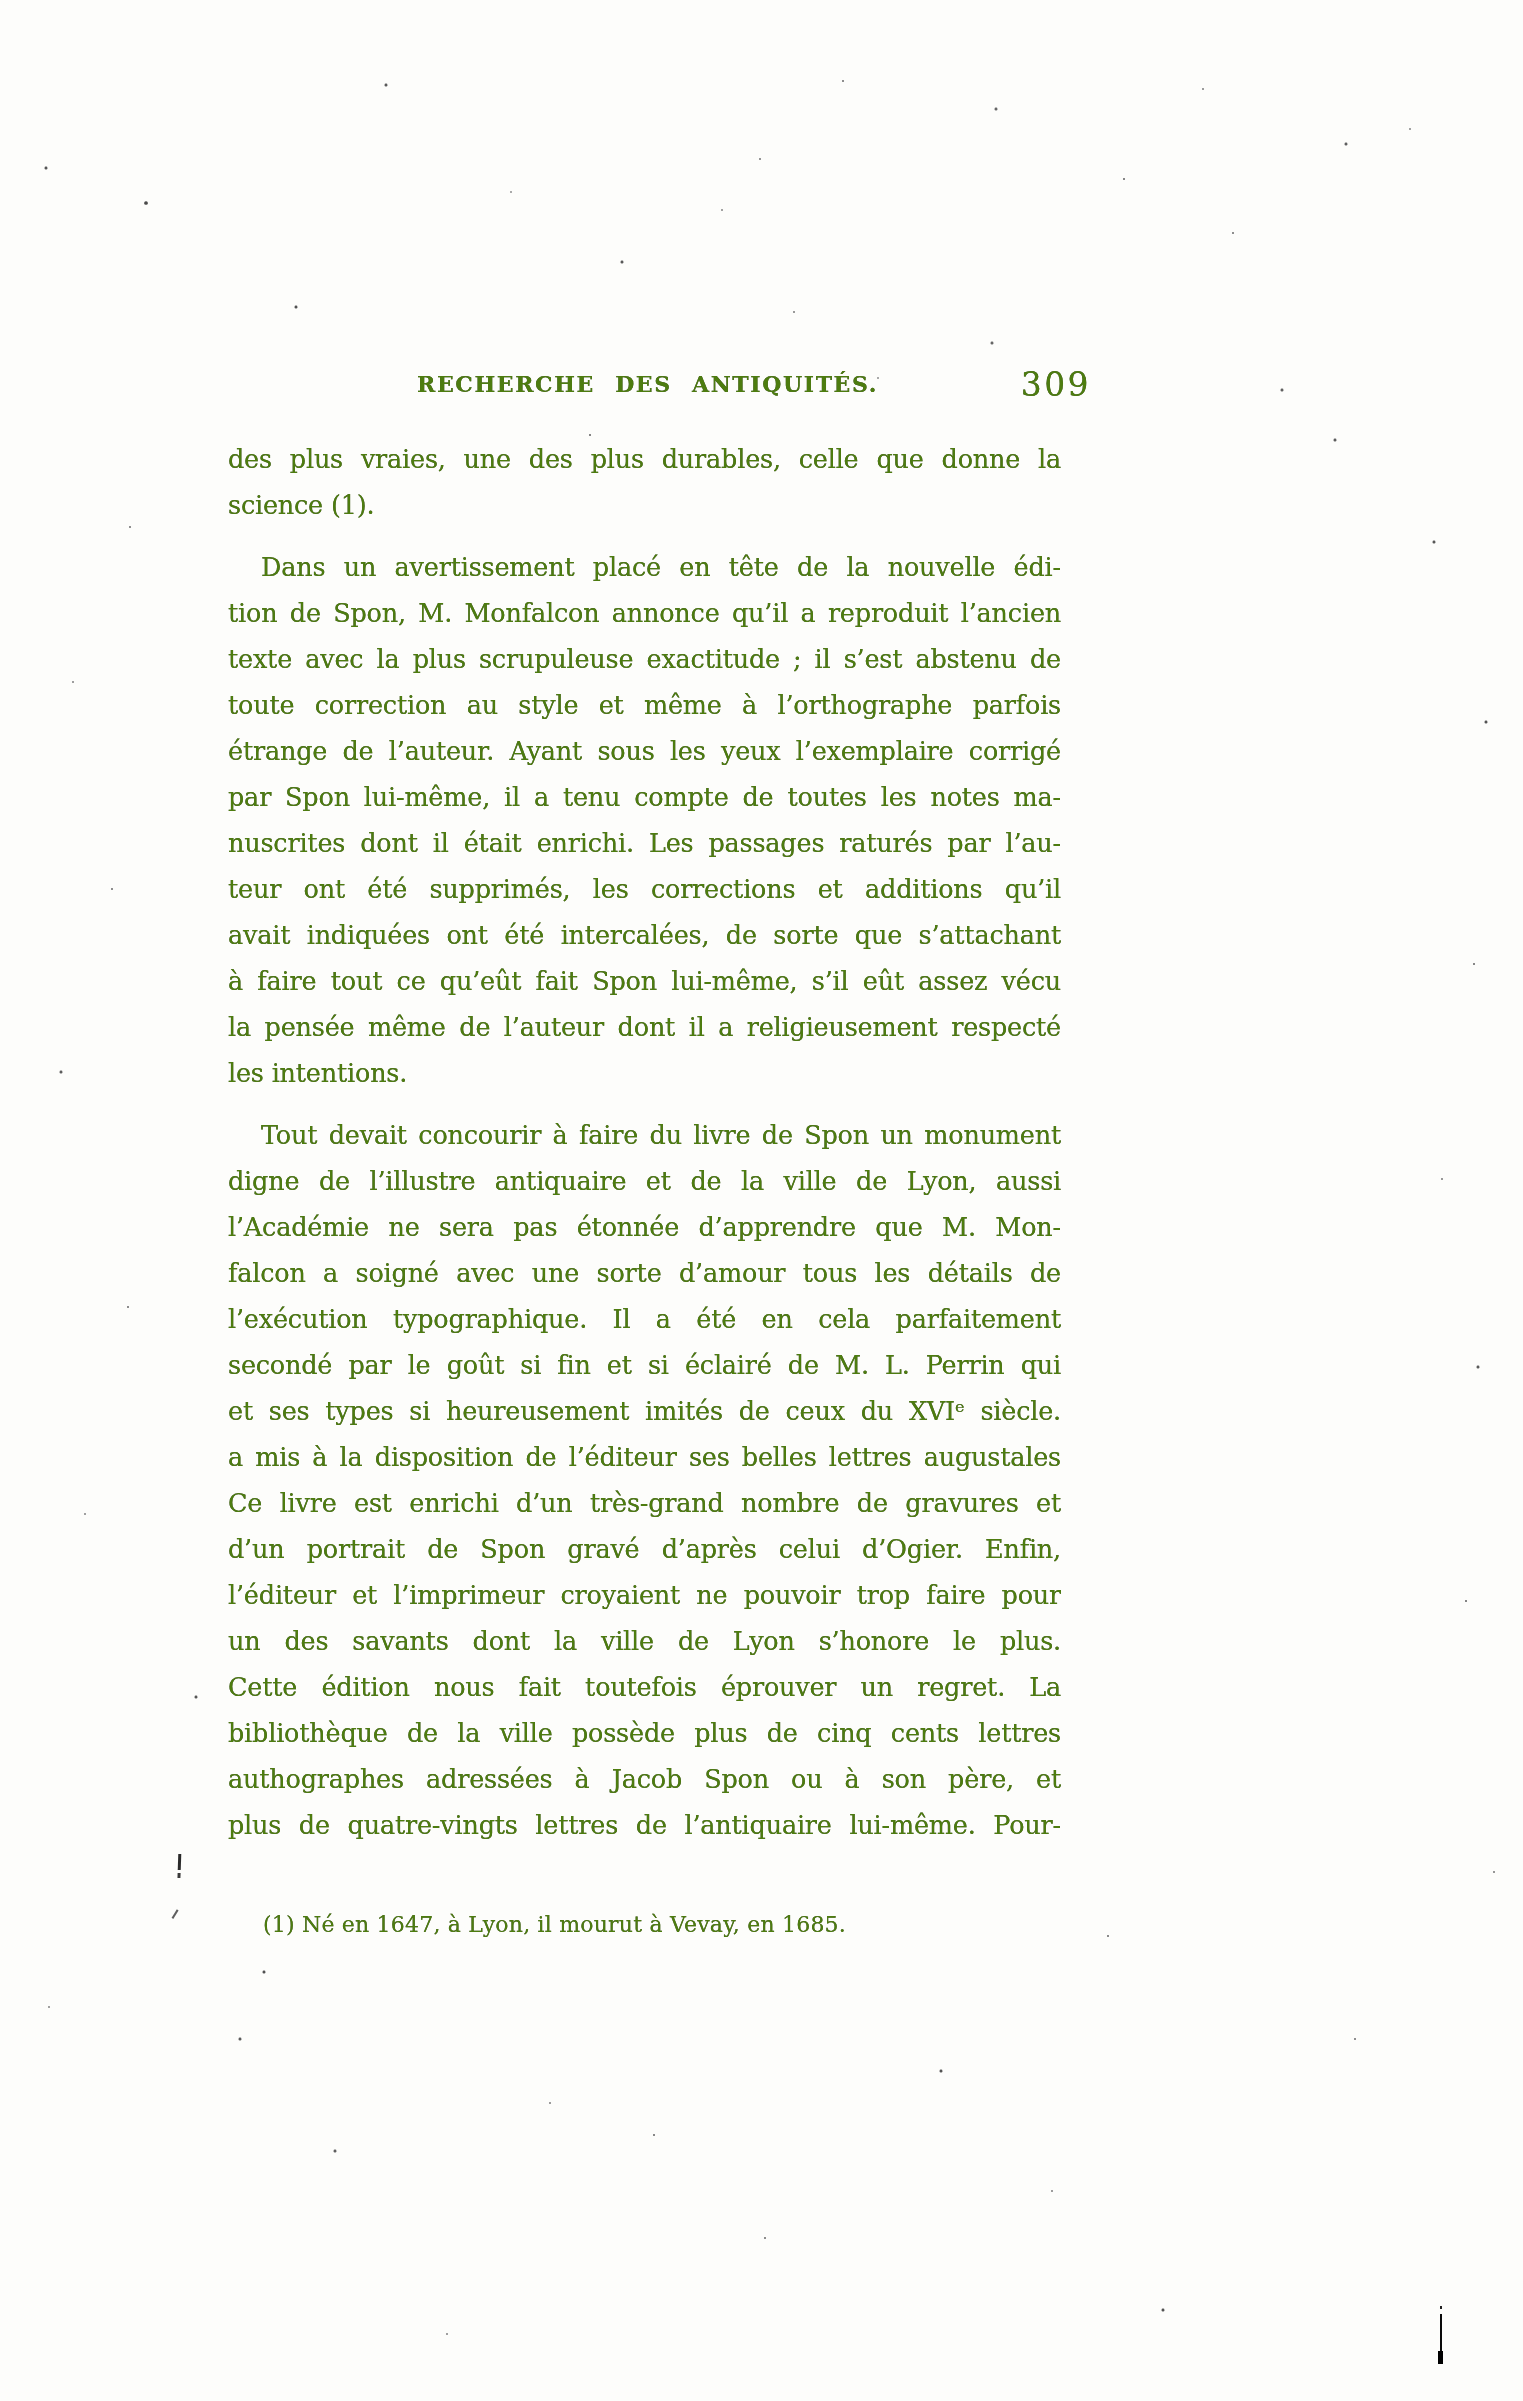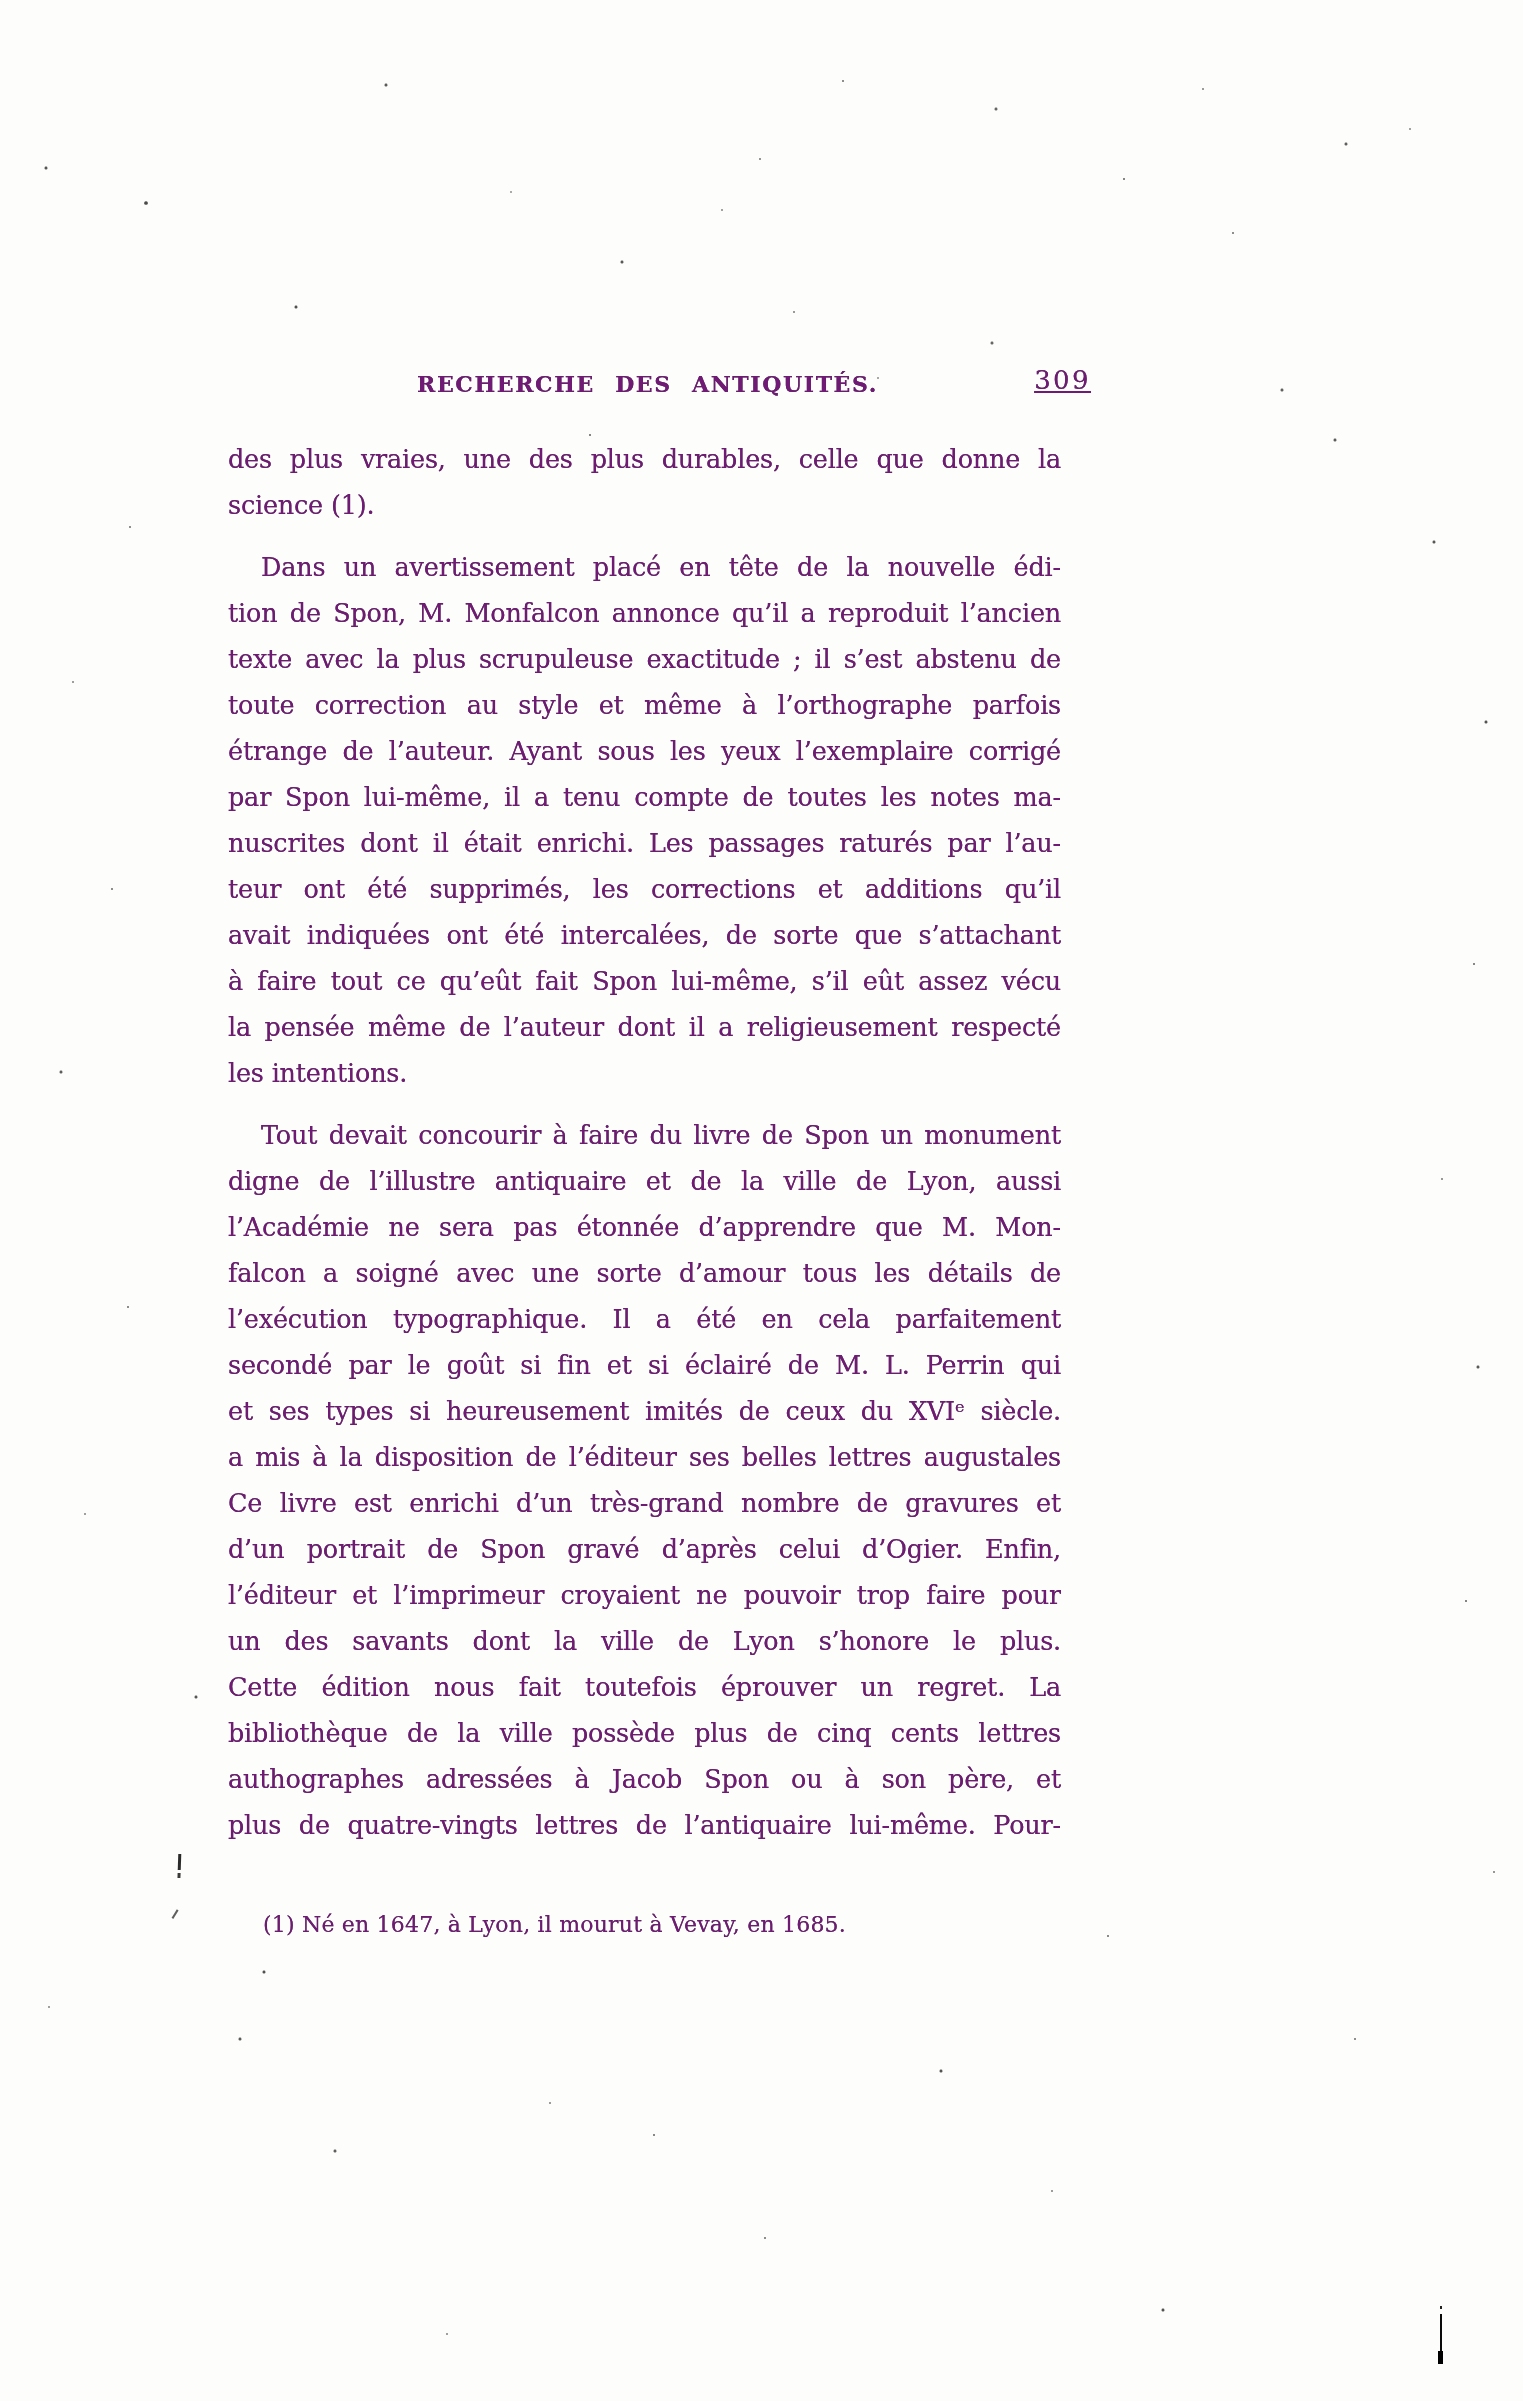--- a/index.html
+++ b/index.html
@@ -3,21 +3,21 @@
 <meta charset="utf-8">
 <style>
   html, body { margin: 0; padding: 0; background: #ffffff; }
 
   .page {
     position: relative;
     width: 1523px;
     height: 2401px;
     background: #fdfdfb;
     font-family: "DejaVu Serif", "Liberation Serif", serif;
-    color: #701a75;
+    color: #4d7c0f;
     overflow: hidden;
   }
 
   
   .running-head {
     position: absolute;
     left: 212px;
     top: 371px;
     width: 871px;
     height: 38px;
@@ -28,24 +28,23 @@
     font-size: 22px;
     font-weight: 700;
     letter-spacing: 1.6px;
     word-spacing: 11px;
     text-shadow: 0 0 0.5px rgba(15,15,15,0.75);
   }
   .page-num {
     position: absolute;
     right: -8px;
     top: -6.4px;
-    font-size: 26px;
+    font-size: 33px;
     letter-spacing: 2.4px;
     text-shadow: 0 0 0.5px rgba(15,15,15,0.7);
-    text-decoration: underline;
   }
 
   
   .text-block {
     position: absolute;
     left: 212px;
     top: 420px;
     width: 865px;
     font-size: 25.5px;
     line-height: 46px;

